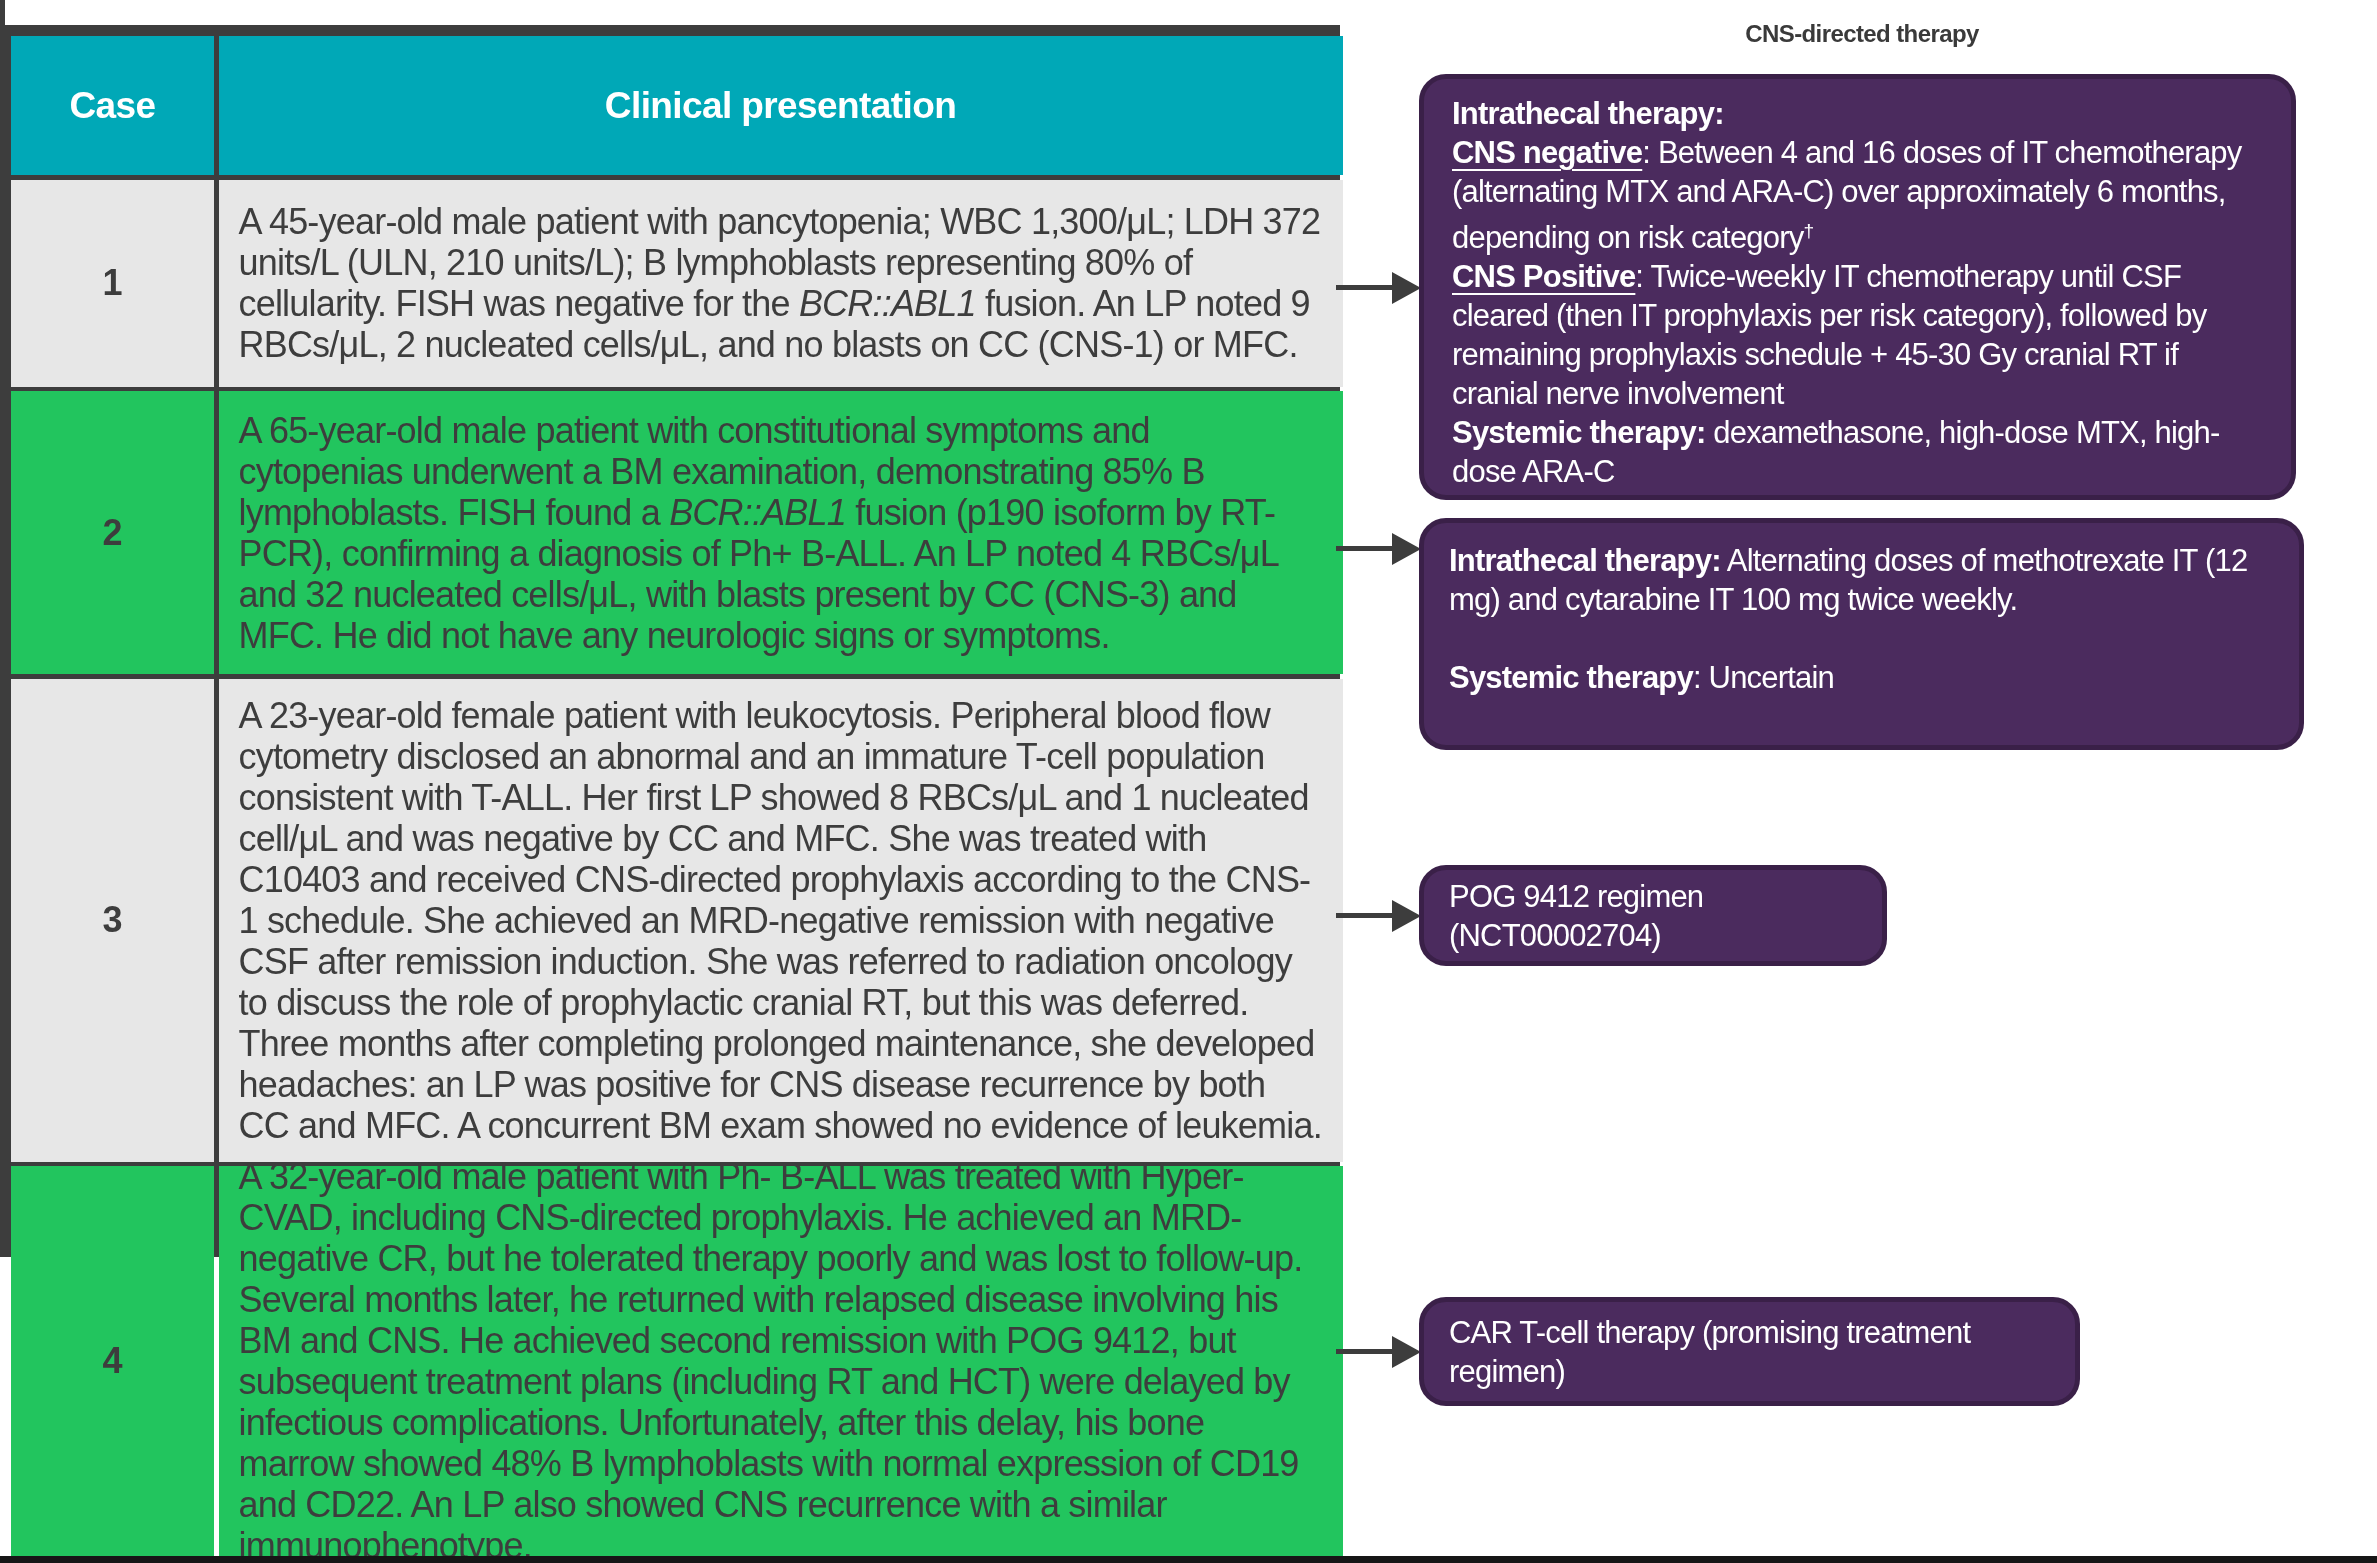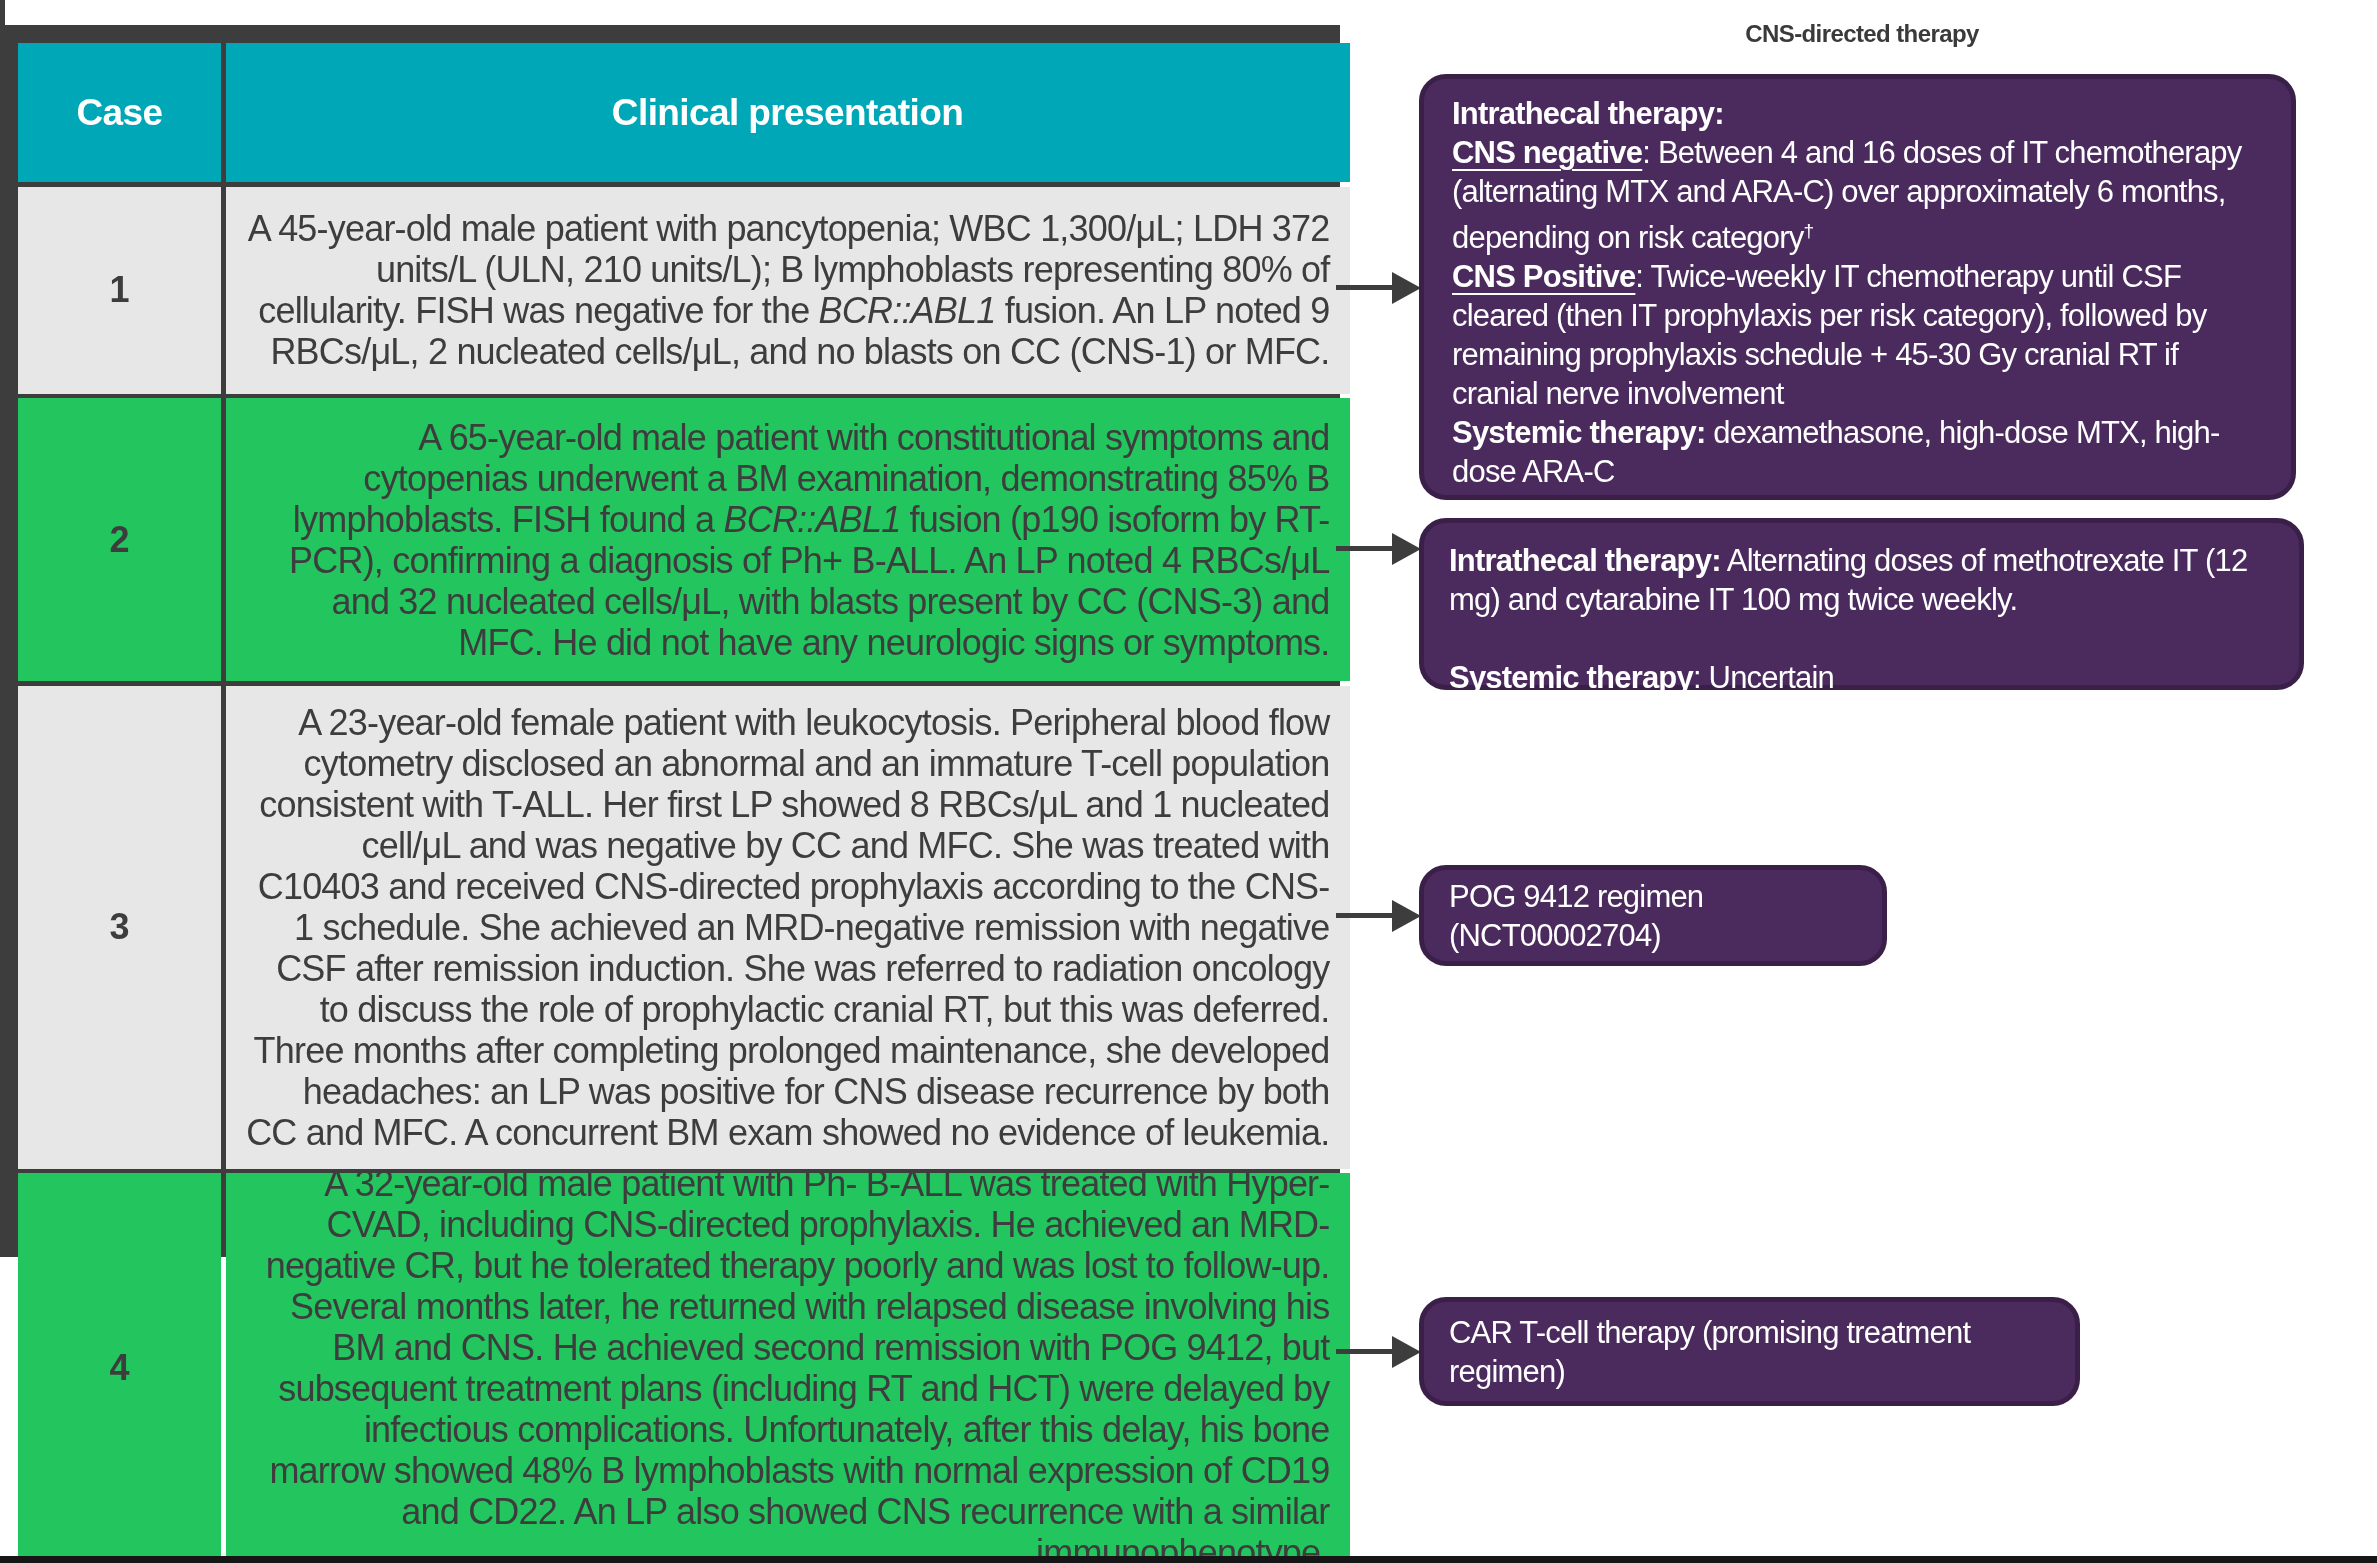--- a/index.html
+++ b/index.html
@@ -17,23 +17,22 @@
   .frame-bottom{position:absolute;left:0;top:1556px;width:2377px;height:7.2px;background:#161616;}
 
   
   .case-table{
     position:absolute;left:0;top:25px;width:1340px;height:1232px;
     background:#3d3d3d;
     display:grid;
     grid-template-columns:203px 1124px;
     grid-template-rows:139px 207px 283px 483px 390px;
     gap:4.5px;
-    padding:18px;
+    padding:11px;
     box-sizing:border-box;
-    text-align:right;
   }
   .cell{display:flex;align-items:center;box-sizing:border-box;}
   .cell.header{
     background:#00A8B7;color:#ffffff;
     justify-content:center;
     font-weight:bold;font-size:37px;letter-spacing:-0.6px;
   }
   .cell.case-num{
     justify-content:center;
     font-weight:bold;font-size:36px;
@@ -54,21 +53,21 @@
   .therapy-box{
     position:absolute;
     background:#4B2B5E;
     border:5.6px solid #3A2048;
     border-radius:27px;
     color:#ffffff;
     box-sizing:border-box;
     font-size:31px;line-height:39px;letter-spacing:-0.8px;
   }
   .box-1{left:1419px;top:74px;width:877px;height:426px;padding:14.5px 28px;}
-  .box-2{left:1419px;top:518px;width:885px;height:172px;padding:18px 25px;}
+  .box-2{left:1419px;top:518px;width:885px;height:232px;padding:18px 25px;}
   .box-3{left:1419px;top:865px;width:468px;height:101px;display:flex;align-items:center;padding:0 25px;}
   .box-4{left:1419px;top:1297px;width:661px;height:109px;display:flex;align-items:center;padding:0 25px;}
 
   
   .arrow{position:absolute;left:1336px;width:56px;height:5px;background:#3d3d3d;}
   .arrow::after{
     content:'';position:absolute;left:100%;top:50%;transform:translateY(-50%);
     border-left:29px solid #3d3d3d;
     border-top:16.7px solid transparent;
     border-bottom:16.7px solid transparent;

